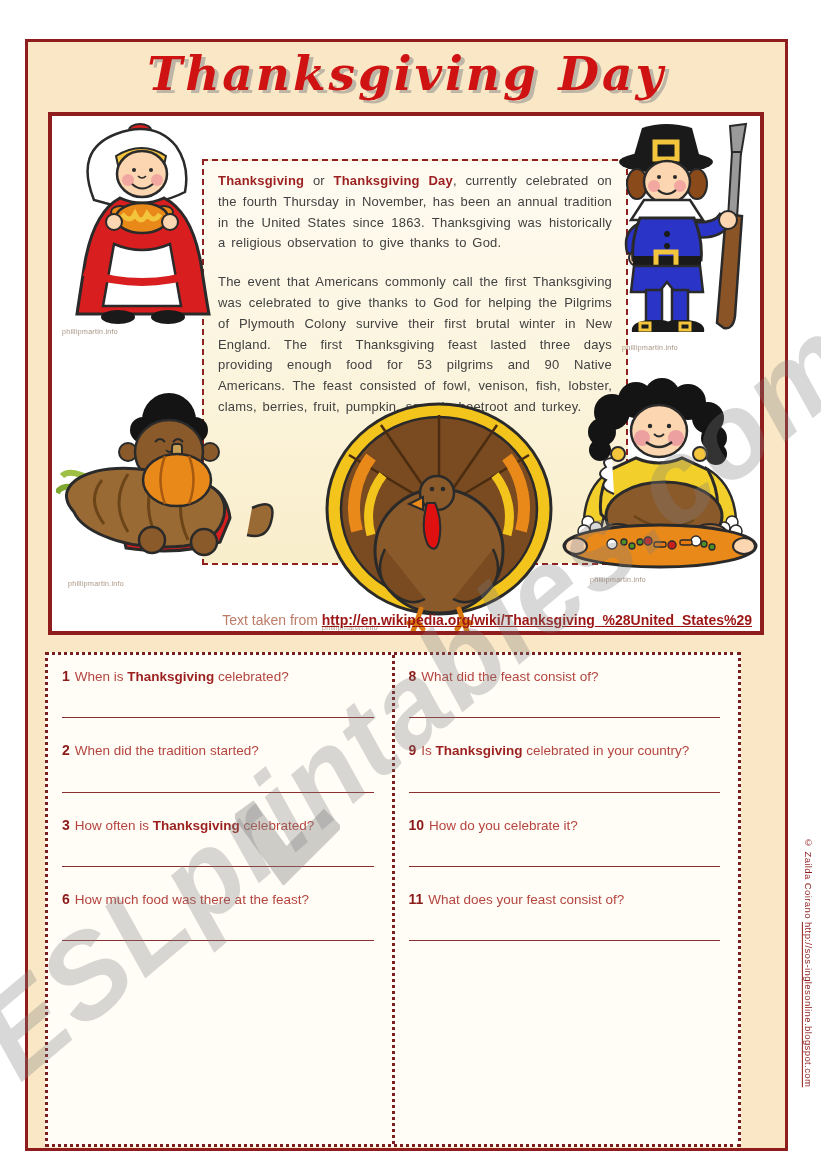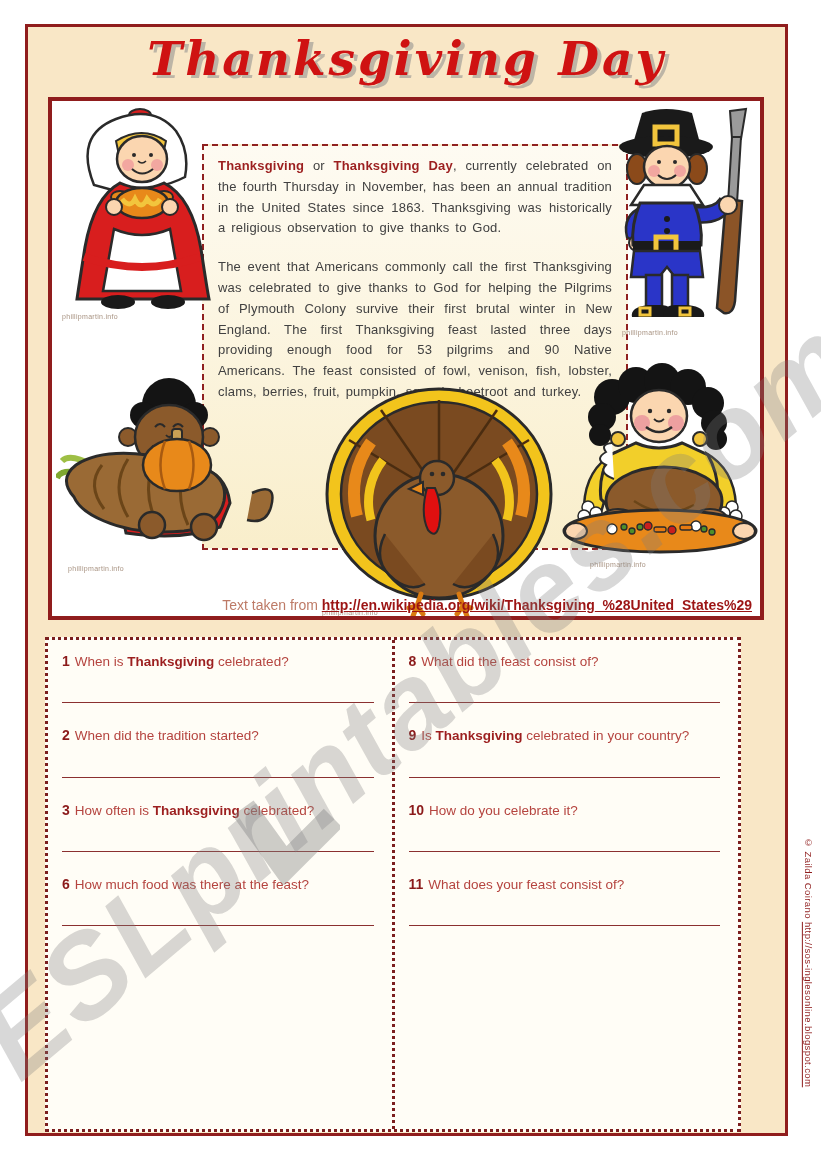--- a/index.html
+++ b/index.html
@@ -2,21 +2,21 @@
 <html><head>
 <meta charset="utf-8">
 <style>
   html,body{margin:0;padding:0;}
   body{
     width:821px;height:1169px;position:relative;background:#ffffff;
     font-family:"Liberation Sans",sans-serif;overflow:hidden;
   }
   
   .page{
-    position:absolute;left:25px;top:24px;width:763px;height:1112px;
+    position:absolute;left:25px;top:39px;width:763px;height:1112px;
     background:#f9e7c6;border:3px solid #901d1d;box-sizing:border-box;
   }
   .title{
     position:absolute;top:4px;left:0;right:0;text-align:center;
     font-family:"DejaVu Serif",serif;font-weight:bold;font-style:italic;
     font-size:47px;letter-spacing:3px;color:#cf1212;
     text-shadow:4px 3px 0 rgba(140,140,140,0.55);
   }
   
   .reading-box{

